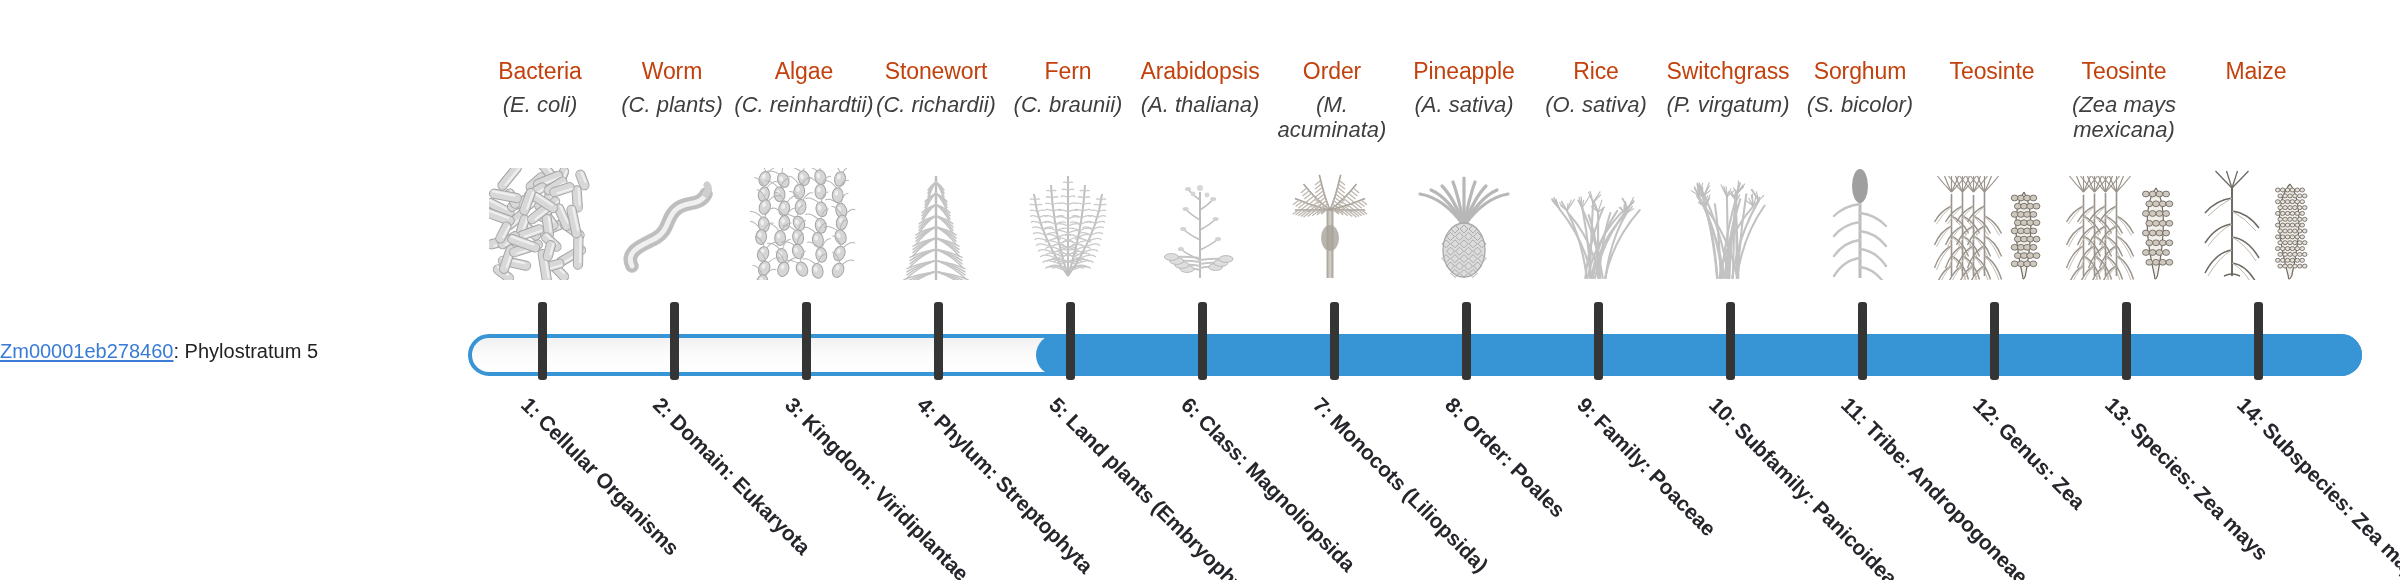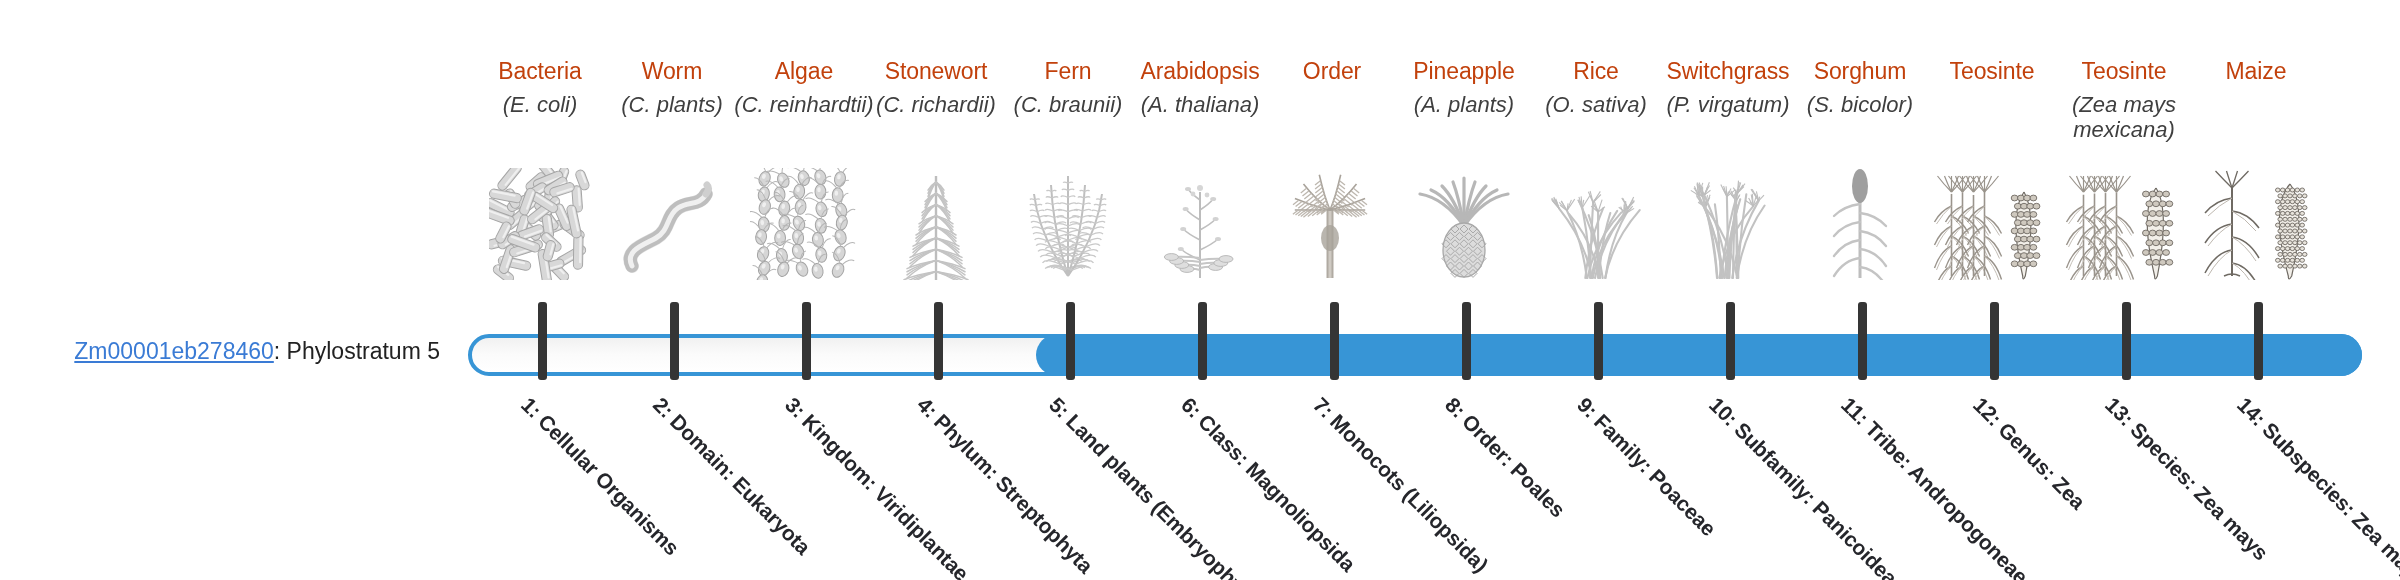--- a/index.html
+++ b/index.html
@@ -19,22 +19,22 @@
     overflow: hidden;
     background: #ffffff;
   }
 
   
   .gene-label {
     position: absolute;
     left: 0;
     top: 336px;
     width: 440px;
-    text-align: right;
-    font-size: 23px;
+    text-align: left;
+    font-size: 20px;
     line-height: 30px;
     white-space: nowrap;
     color: #222222;
   }
   .gene-label .gene-id {
     color: #3a7bd5;
     text-decoration: underline;
     text-underline-offset: 2px;
     cursor: pointer;
   }
@@ -854,20 +854,21 @@
             <circle cx="50" cy="22" r="3" fill="#d6d6d6"></circle>
             <circle cx="43" cy="28" r="2.4" fill="#d6d6d6"></circle>
             <circle cx="57" cy="29" r="2.4" fill="#d6d6d6"></circle>
           </svg>
         </div>
         <div class="tick"></div>
         <div class="taxlabel">6: Class: Magnoliopsida</div>
       </div>
       <div class="col" style="left: 1332px;">
         <div class="cname">Order</div>
+        <div class="lname">(M. acuminata)</div>
         <div class="art">
           <svg width="104" height="116" viewBox="0 0 104 116">
             <path d="M50 114 L50 46" stroke="#b0aaa2" stroke-width="7" fill="none"></path>
            <path d="M50 114 L50 46" stroke="#cfcac3" stroke-width="3" fill="none"></path>
             <path d="M50 46 Q32.5 41.9 14.9 34.4" fill="none" stroke="#a9a39b" stroke-width="1.6"></path>
             <path d="M46.5 44.9 l-5.4 4.3" stroke="#bdb7af" stroke-width="1.3" fill="none"></path>
             <path d="M43.0 43.9 l-6.3 5.0" stroke="#bdb7af" stroke-width="1.3" fill="none"></path>
             <path d="M39.5 42.8 l-7.2 5.8" stroke="#bdb7af" stroke-width="1.3" fill="none"></path>
             <path d="M36.0 41.7 l-8.1 6.5" stroke="#bdb7af" stroke-width="1.3" fill="none"></path>
             <path d="M32.5 40.7 l-9.0 7.2" stroke="#bdb7af" stroke-width="1.3" fill="none"></path>
@@ -946,21 +947,21 @@
             <path d="M78.2 46.0 l6.3 5.0" stroke="#bdb7af" stroke-width="1.3" fill="none"></path>
             <path d="M81.7 46.0 l5.4 4.3" stroke="#bdb7af" stroke-width="1.3" fill="none"></path>
             <ellipse cx="50" cy="74" rx="9" ry="13" fill="#a8a29a" opacity=".8"></ellipse>
           </svg>
         </div>
         <div class="tick"></div>
         <div class="taxlabel">7: Monocots (Liliopsida)</div>
       </div>
       <div class="col" style="left: 1464px;">
         <div class="cname">Pineapple</div>
-        <div class="lname">(A. plants)</div>
+        <div class="lname">(A. sativa)</div>
         <div class="art">
           <svg width="100" height="116" viewBox="0 0 100 116">
             <path d="M50 62 Q30 34 6 30" fill="none" stroke="#b7b7b7" stroke-width="3.2" stroke-linecap="round"></path>
             <path d="M50 62 Q35 34 17 26" fill="none" stroke="#b7b7b7" stroke-width="3.2" stroke-linecap="round"></path>
             <path d="M50 62 Q40 34 28 22" fill="none" stroke="#b7b7b7" stroke-width="3.2" stroke-linecap="round"></path>
             <path d="M50 62 Q45 34 39 18" fill="none" stroke="#b7b7b7" stroke-width="3.2" stroke-linecap="round"></path>
             <path d="M50 62 Q50 34 50 14" fill="none" stroke="#b7b7b7" stroke-width="3.2" stroke-linecap="round"></path>
             <path d="M50 62 Q55 34 61 18" fill="none" stroke="#b7b7b7" stroke-width="3.2" stroke-linecap="round"></path>
             <path d="M50 62 Q60 34 72 22" fill="none" stroke="#b7b7b7" stroke-width="3.2" stroke-linecap="round"></path>
             <path d="M50 62 Q65 34 83 26" fill="none" stroke="#b7b7b7" stroke-width="3.2" stroke-linecap="round"></path>

